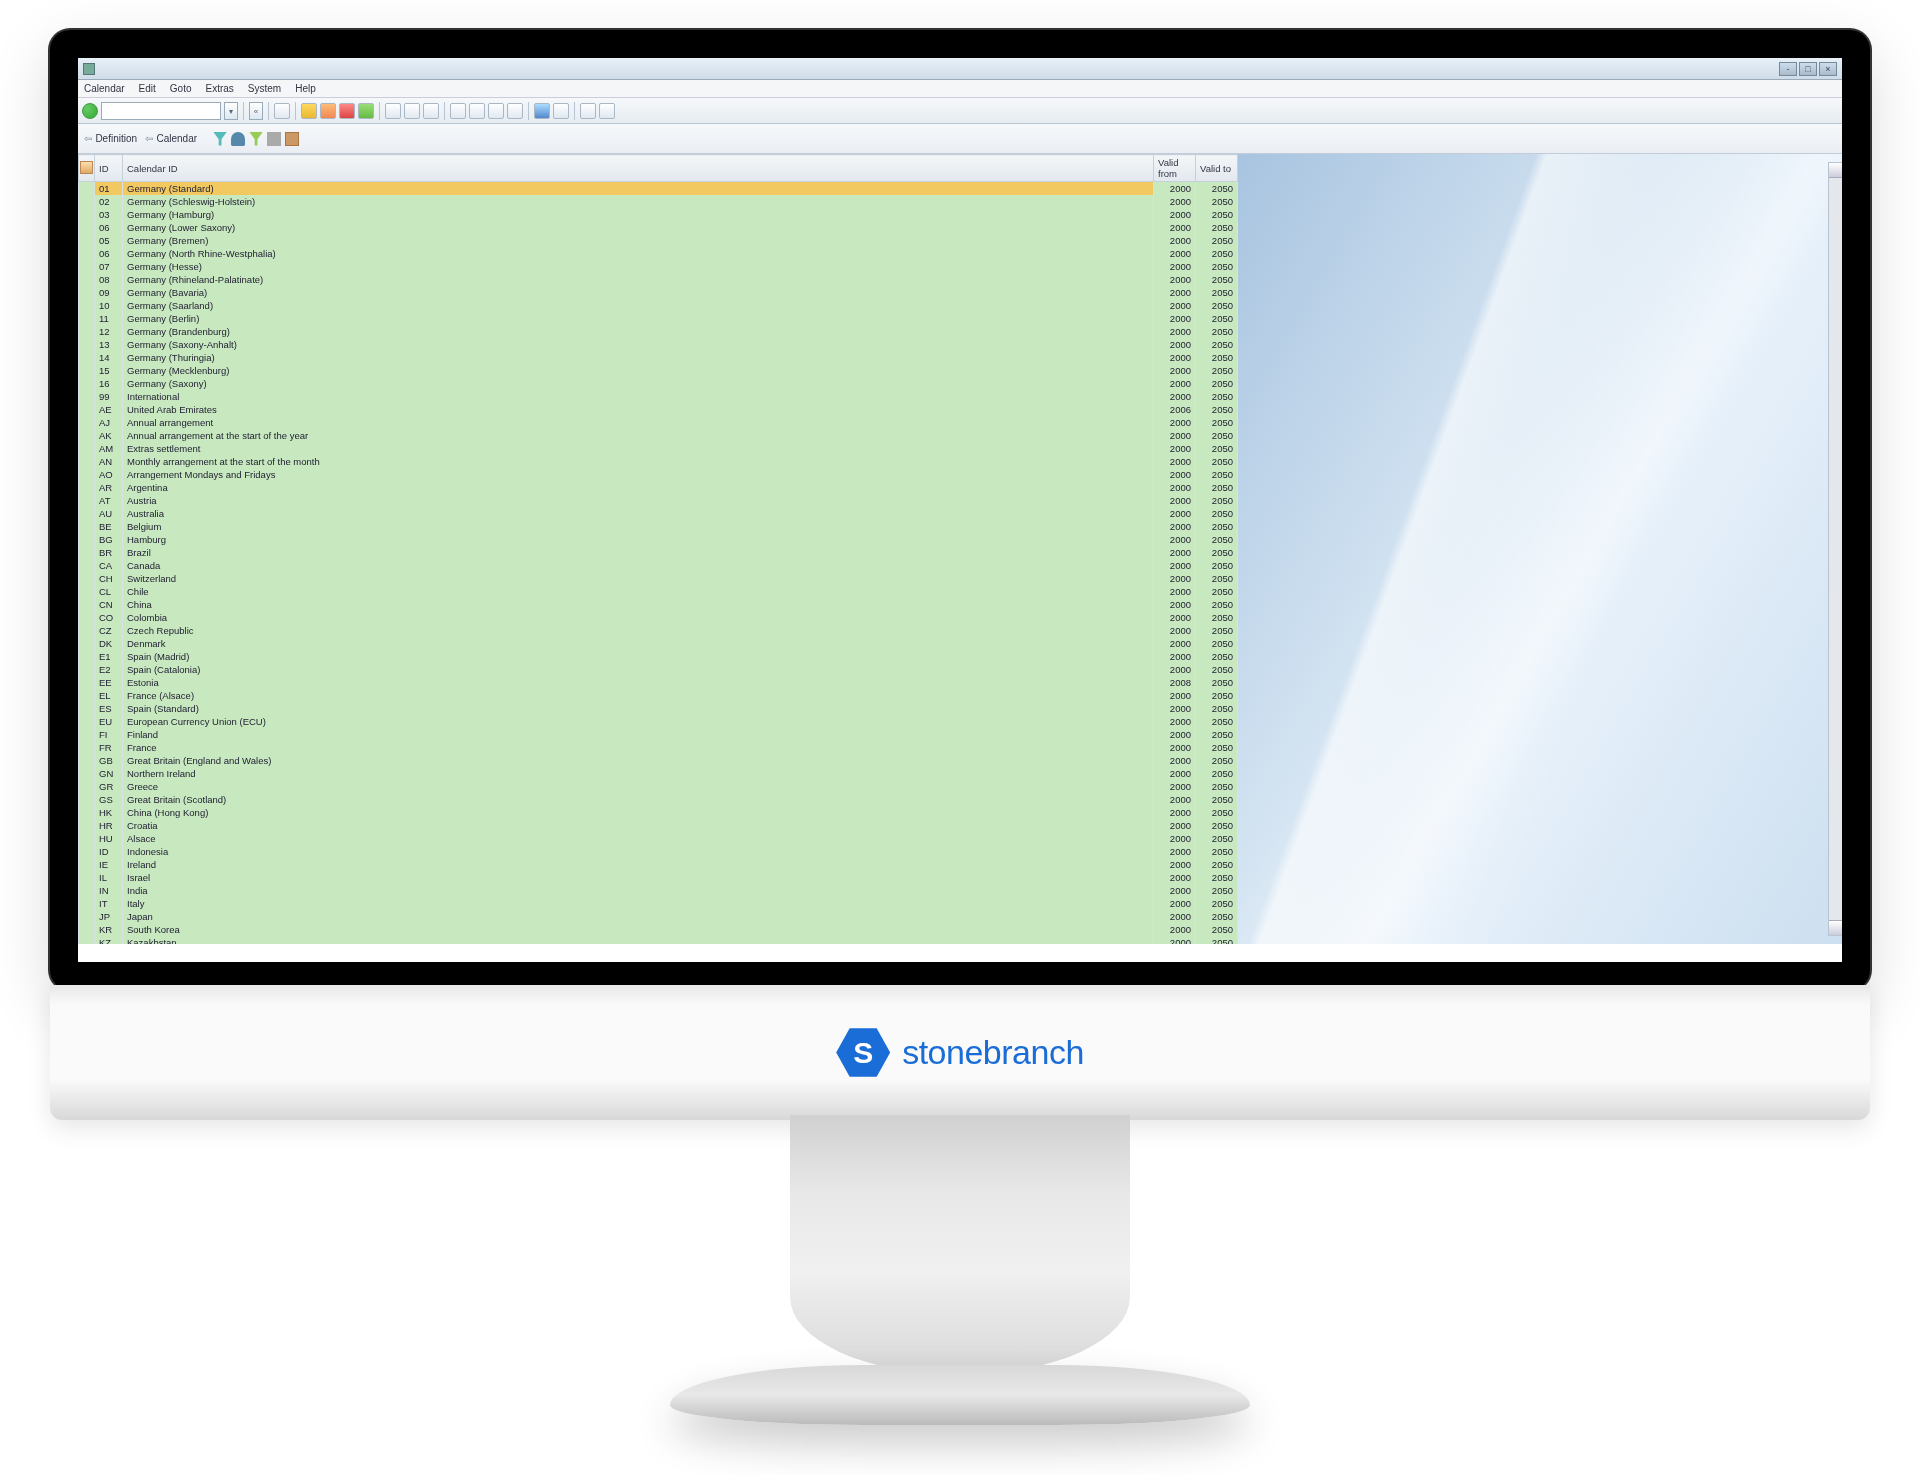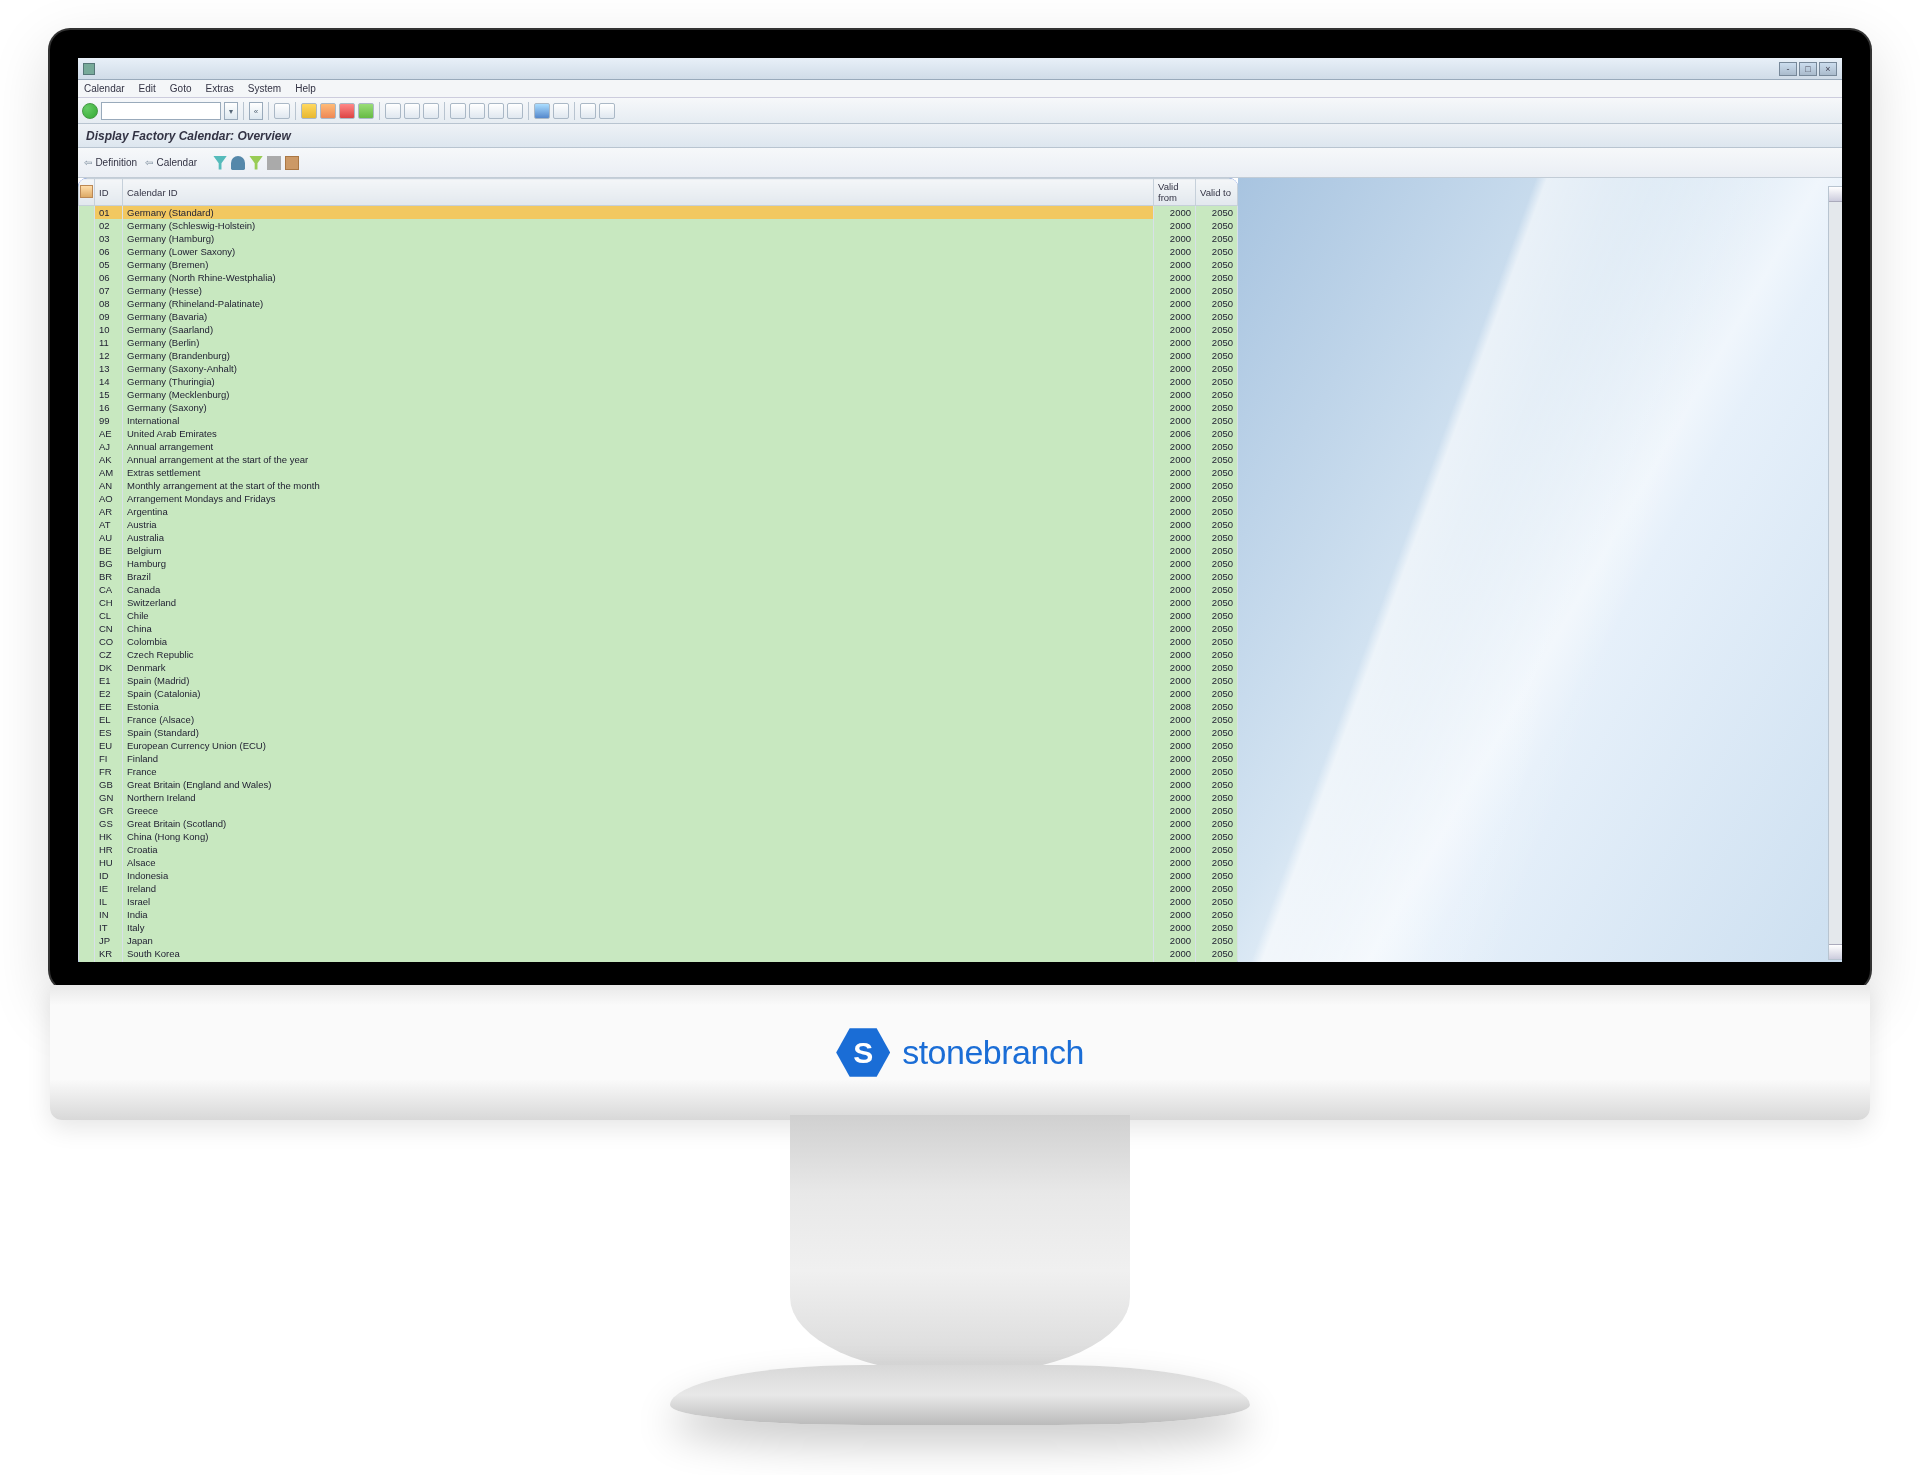--- a/index.html
+++ b/index.html
@@ -44,21 +44,21 @@
   .sub-link { display: flex; align-items: center; gap: 3px; }
   .sub-link::before { content: "⇦"; font-size: 10px; color: #789; }
   .sub-icons { display: flex; gap: 4px; margin-left: 8px; }
   .si { width: 14px; height: 14px; }
   .si-filter{ background:#5bb; clip-path: polygon(0 0,100% 0,60% 55%,60% 100%,40% 100%,40% 55%);}
   .si-user{ background:#58a; border-radius:50% 50% 10% 10%;}
   .si-grid{ background:#aaa;}
   .si-book{ background:#c96; border:1px solid #a74;}
   
   .sap-content { display: flex; height: calc(100% - 114px); }
-  .sap-table-wrap { width: 1160px; height: 100%; overflow: hidden; position: relative; background: #1d4ed8; border-radius: 9px;}
+  .sap-table-wrap { width: 1160px; height: 100%; overflow: hidden; position: relative; background: #1d4ed8;}
   .sap-right-panel { flex: 1; background: linear-gradient(120deg, #a8c4e0 0%, #d4e4f2 40%, #f0f6fc 55%, #e6f0fa 60%, #ccdff0 100%); position: relative; }
   .sap-right-panel::before { content:""; position:absolute; top:0; left:-250px; right:0; bottom:0; background: linear-gradient(110deg, transparent 0%, transparent 48%, rgba(255,255,255,0.6) 49%, rgba(255,255,255,0.4) 55%, transparent 70%); pointer-events:none;}
   .right-scrollbar { position: absolute; top: 8px; bottom: 8px; right: -2px; width: 16px; background: #e4e8ec; border: 1px solid #b8c4d0; }
   .right-scrollbar::before { content:""; position:absolute; top:0; left:0; right:0; height:14px; background:linear-gradient(#fff,#ccd); border-bottom:1px solid #aab;}
   .right-scrollbar::after  { content:""; position:absolute; bottom:0; left:0; right:0; height:14px; background:linear-gradient(#fff,#ccd); border-top:1px solid #aab;}
   
   .cal-table { width: 100%; border-collapse: collapse; font-size: 9.5px; }
   .cal-table th { background: linear-gradient(180deg,#f4f6f8,#e2e8ee); border: 1px solid #c6d0da; padding: 2px 4px; text-align: left; font-weight: normal; color: #334; height: 17px; }
   .cal-table th.icon-col{ width:16px; padding:1px;}
   .hdr-icon{ width:13px; height:13px; background:linear-gradient(#fda,#da6); border:1px solid #b85; display:inline-block;}
@@ -120,21 +120,20 @@
         <div class="tb-icon"></div>
         <div class="tb-icon"></div>
         <div class="tb-sep"></div>
         <div class="tb-icon ic-blue"></div>
         <div class="tb-icon"></div>
         <div class="tb-sep"></div>
         <div class="tb-icon"></div>
         <div class="tb-icon"></div>
       </div>
 
-      <div class="sap-pagetitle">Display Factory Calendar: Overview</div>
 
       <div class="sap-subtoolbar">
         <span class="sub-link">Definition</span>
         <span class="sub-link">Calendar</span>
         <div class="sub-icons">
           <div class="si si-filter"></div>
           <div class="si si-user"></div>
           <div class="si si-filter" style="background:#9c5"></div>
           <div class="si si-grid"></div>
           <div class="si si-book"></div>

